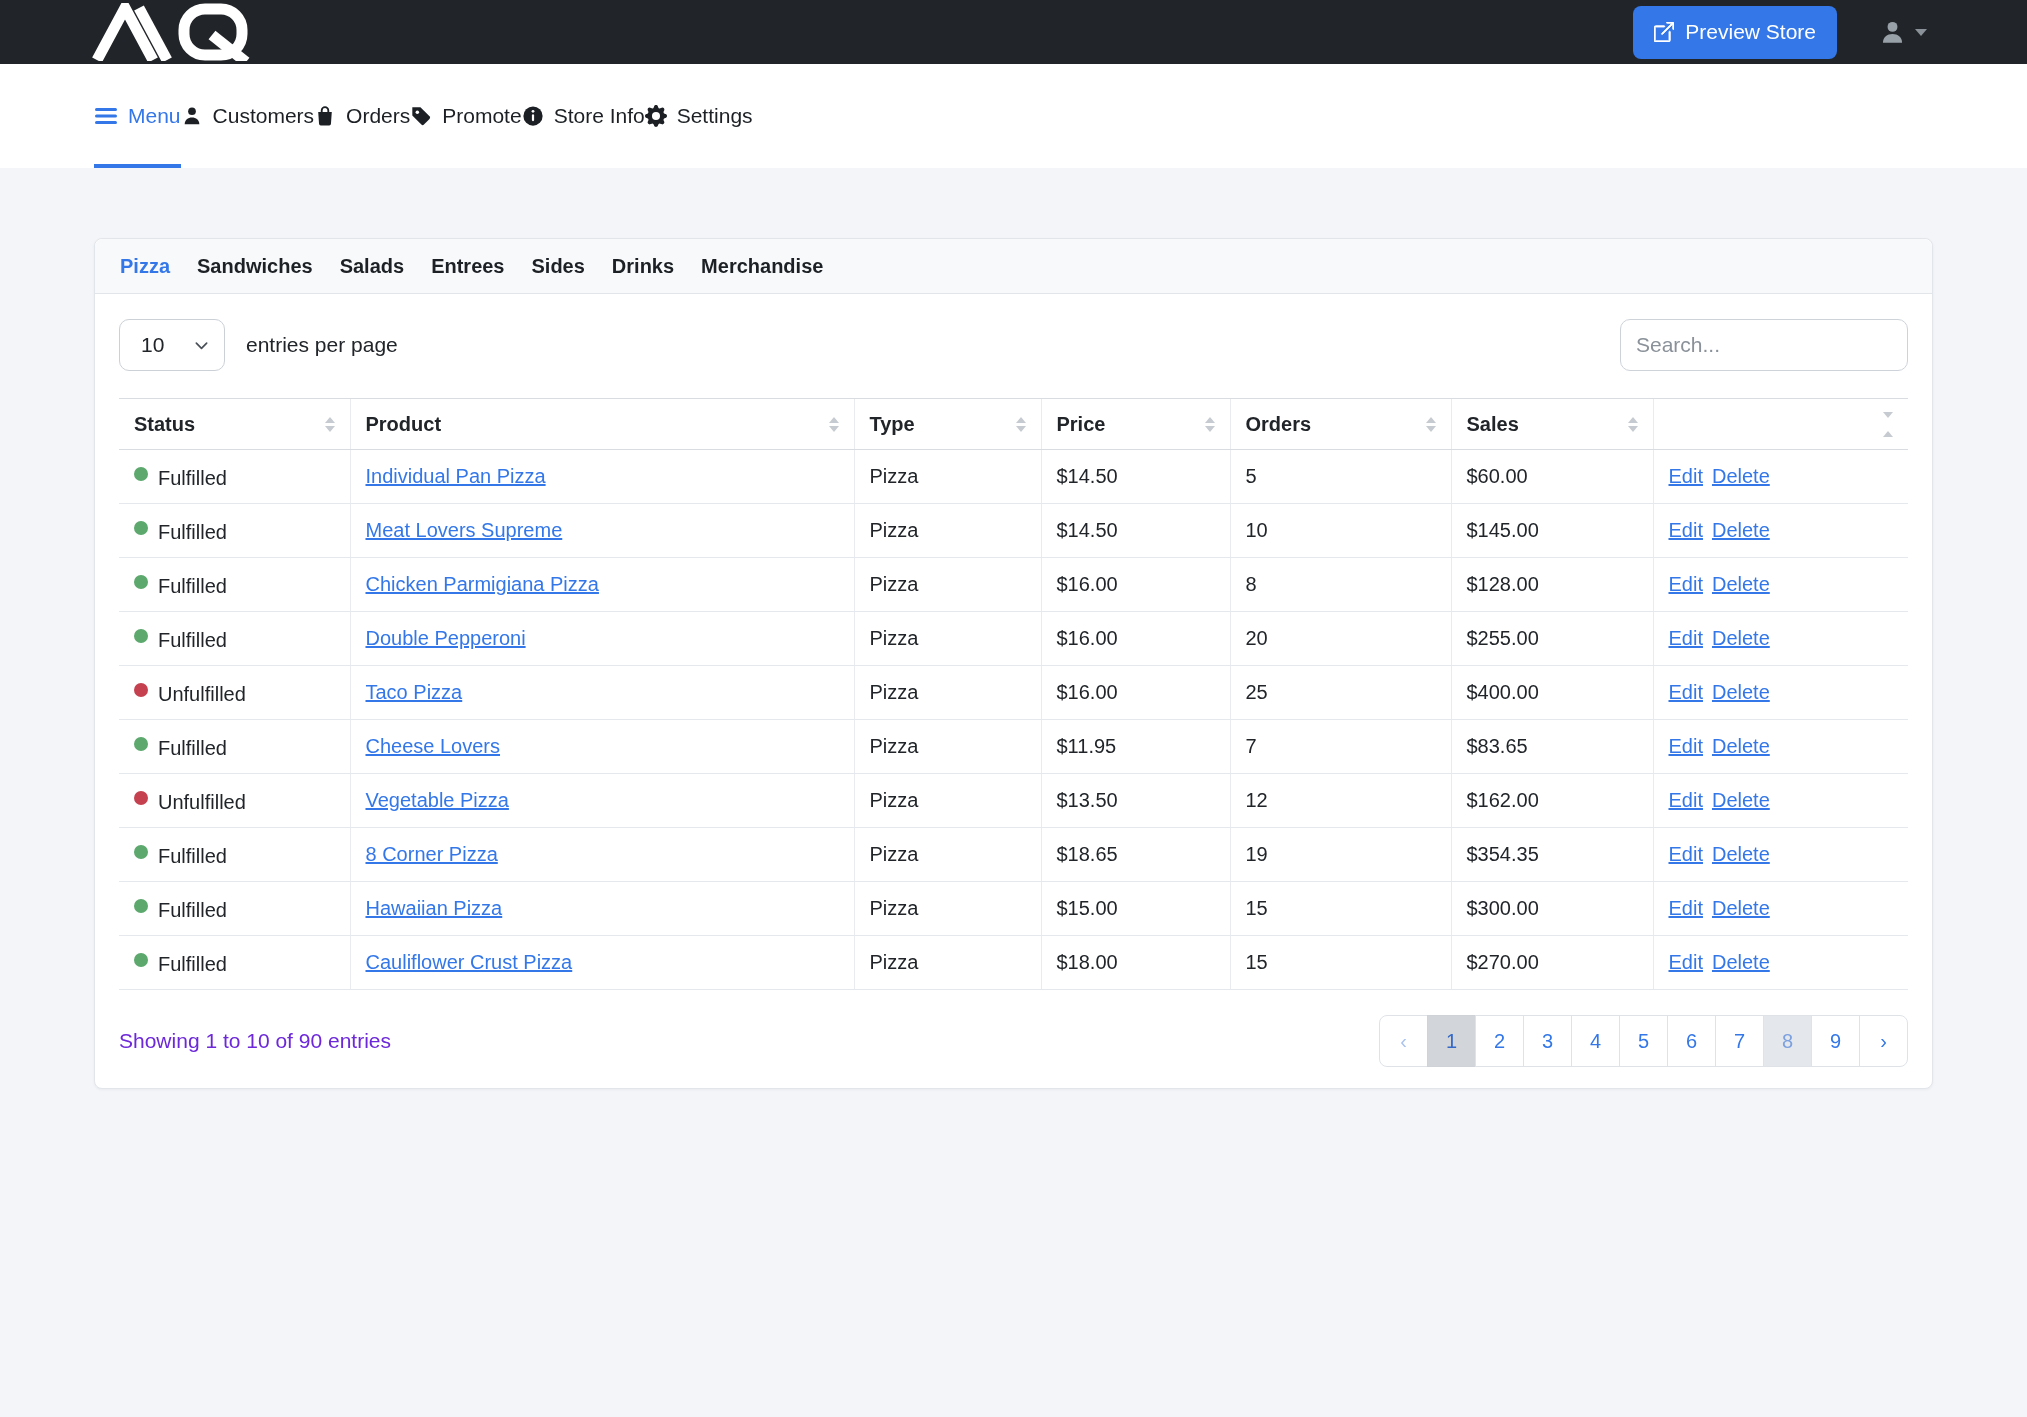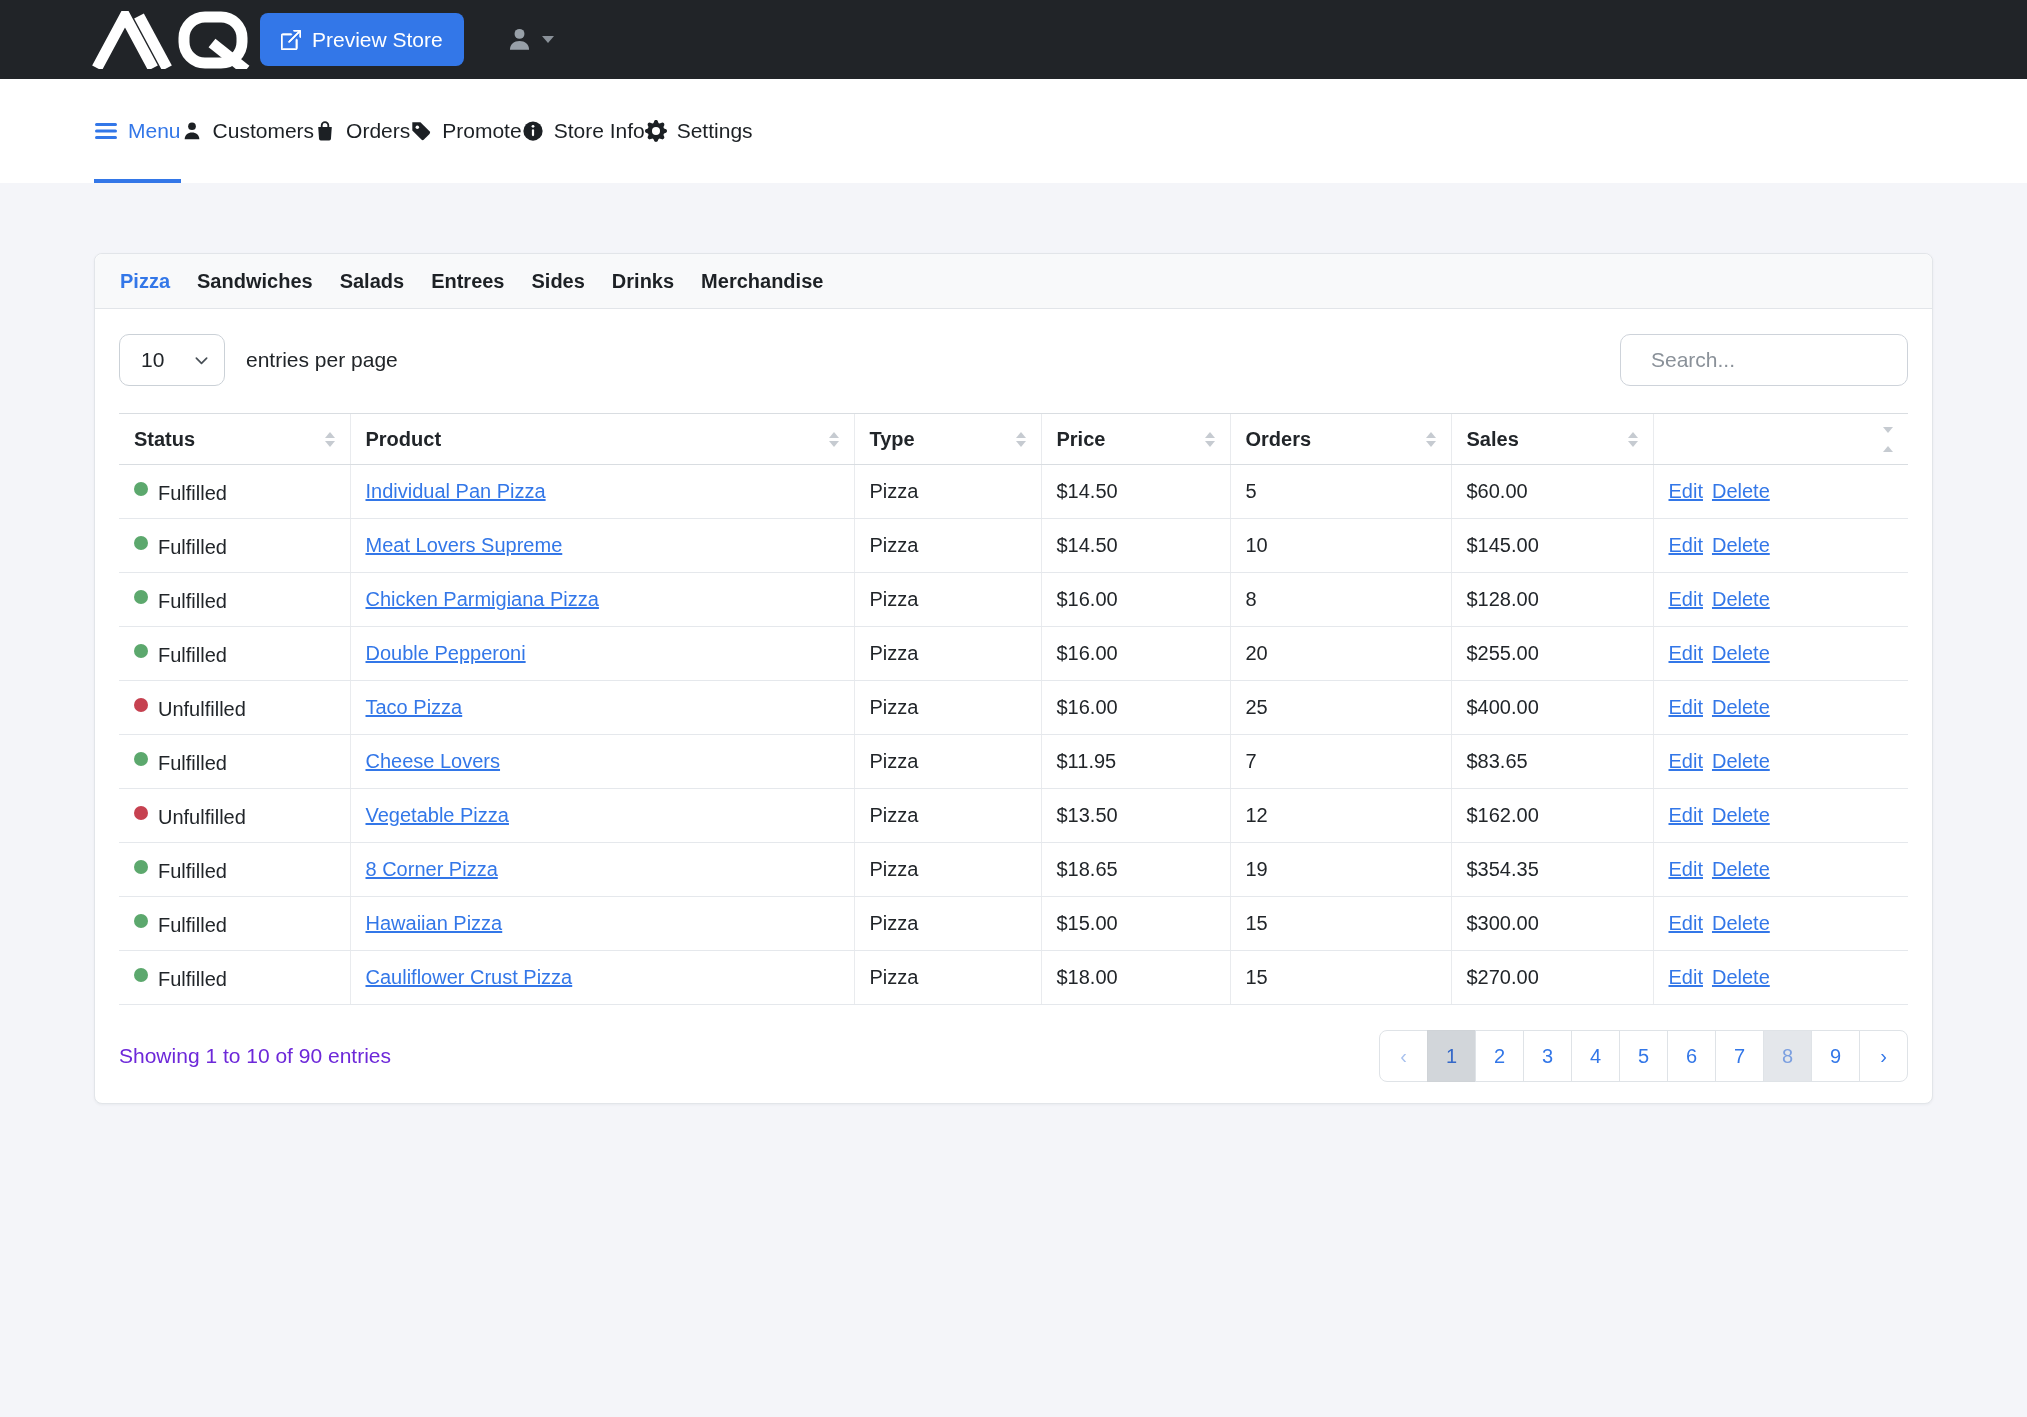--- a/index.html
+++ b/index.html
@@ -3,21 +3,21 @@
 <meta charset="utf-8">
 <style>
   *{box-sizing:border-box;margin:0;padding:0}
   html,body{width:2027px;height:1417px}
   body{
     background:#f4f5f9;
     font-family:"Liberation Sans","DejaVu Sans",sans-serif;
     color:#212529;overflow:hidden;
   }
   
-  .topbar{height:79px;background:#212428;display:flex;align-items:center;padding:0 100px 0 92px}
+  .topbar{height:64px;background:#212428;display:flex;align-items:center;justify-content:space-between;padding:0 100px 0 92px}
   .logo svg{display:block}
   .top-right{display:flex;align-items:center;gap:42px}
   .btn-preview{display:flex;align-items:center;gap:11px;background:#3377e8;color:#fff;height:53px;padding:0 21px;border-radius:8px;font-size:21px;border:none;cursor:pointer;font-family:inherit}
   .btn-preview svg{display:block}
   .user-menu{display:flex;align-items:center;gap:9px;cursor:pointer}
   .caret{width:0;height:0;border-left:6px solid transparent;border-right:6px solid transparent;border-top:7px solid #8a9199}
   
   .main-nav{height:104px;background:#fff;display:flex;align-items:stretch;padding-left:94px}
   .nav-item{display:flex;align-items:center;gap:10px;font-size:21px;font-weight:500;color:#1c2024;border-bottom:4px solid transparent;border-top:4px solid transparent;cursor:pointer}
   .nav-item.active{color:#3377e8;border-bottom-color:#3377e8}
@@ -28,21 +28,21 @@
   .card{background:#fff;border:1px solid #e2e5e9;border-radius:8px;box-shadow:0 1px 3px rgba(25,35,55,.05)}
   .tabs{display:flex;gap:27px;align-items:center;height:55px;padding:0 25px;background:#f8f9fa;border-bottom:1px solid #e2e5e9;border-radius:8px 8px 0 0;font-weight:bold;font-size:20px}
   .tab{color:#1d2125;cursor:pointer}
   .tab.active{color:#3377e8}
   .card-body{padding:25px 24px 21px}
   
   .controls{display:flex;justify-content:space-between;align-items:center;margin-bottom:27px}
   .page-size{display:flex;align-items:center;gap:21px;font-size:21px}
   .select{width:106px;height:52px;border:1px solid #cbd1d7;border-radius:10px;display:flex;align-items:center;justify-content:space-between;padding:0 15px 0 21px;font-size:21px;cursor:pointer;background:#fff}
   .select svg{display:block}
-  .search{width:288px;height:52px;border:1px solid #ced3da;border-radius:10px;padding:0 30px;font-size:21px;color:#212529;background:#fff;font-family:inherit;outline:none}
+  .search{width:288px;height:52px;border:1px solid #ced3da;border-radius:10px;padding:0 15px;font-size:21px;color:#212529;background:#fff;font-family:inherit;outline:none}
   .search::placeholder{color:#8a9199}
   
   table{width:100%;border-collapse:collapse;table-layout:fixed}
   th{font-size:20px;font-weight:bold;text-align:left;height:51px;border-top:1px solid #d9dde1;border-bottom:1px solid #d9dde1;padding:0 15px;cursor:pointer}
   th .th-inner{display:flex;align-items:center;justify-content:space-between}
   td{height:54px;font-size:20px;padding:0 15px;border-bottom:1px solid #e5e8ec;color:#212529}
   th+th,td+td{border-left:1px solid #e9ebee}
   .sorter{display:inline-flex;flex-direction:column;gap:3px}
   .tri-up{width:0;height:0;border-left:5px solid transparent;border-right:5px solid transparent;border-bottom:6px solid #c6cbd1}
   .tri-down{width:0;height:0;border-left:5px solid transparent;border-right:5px solid transparent;border-top:6px solid #c6cbd1}

